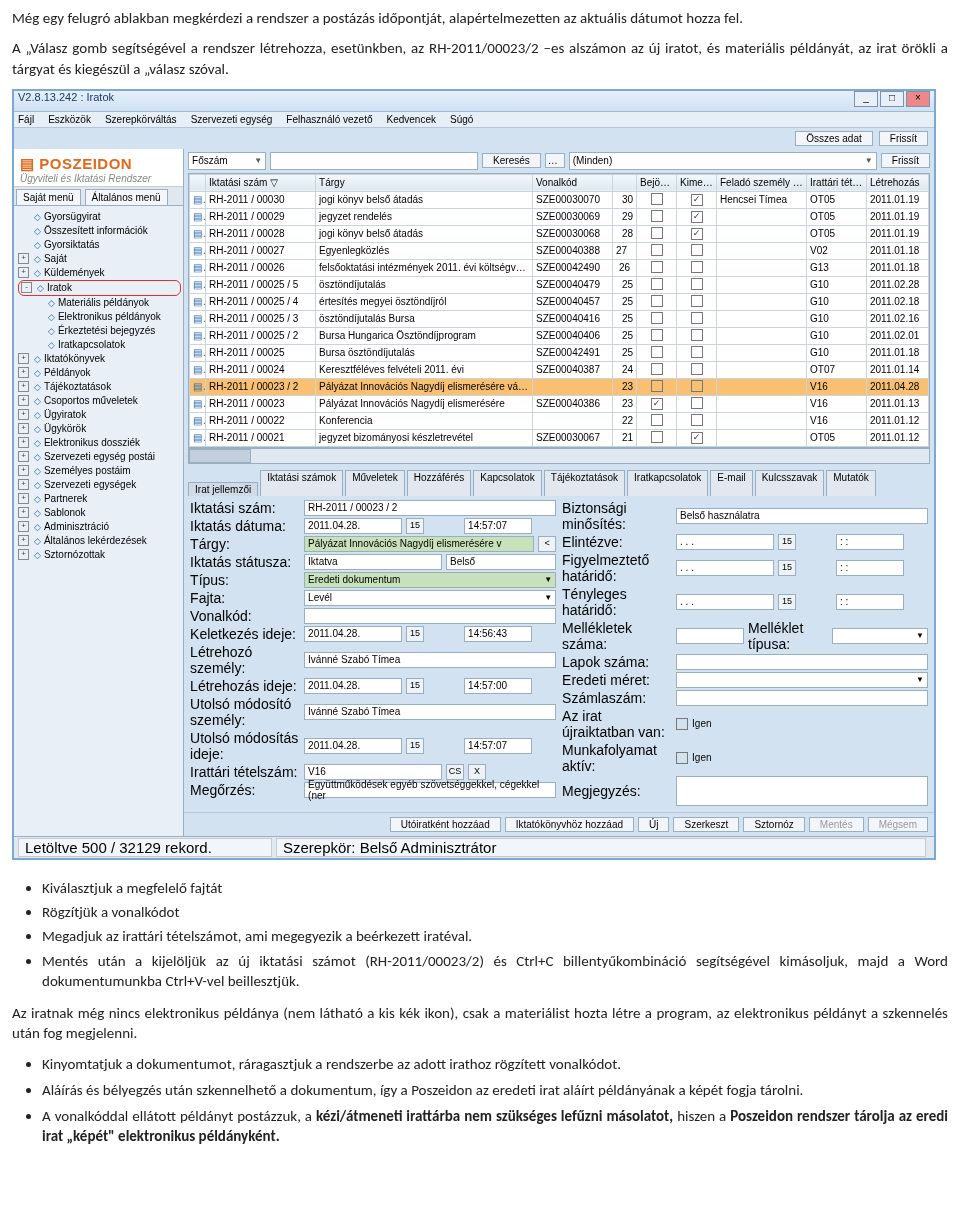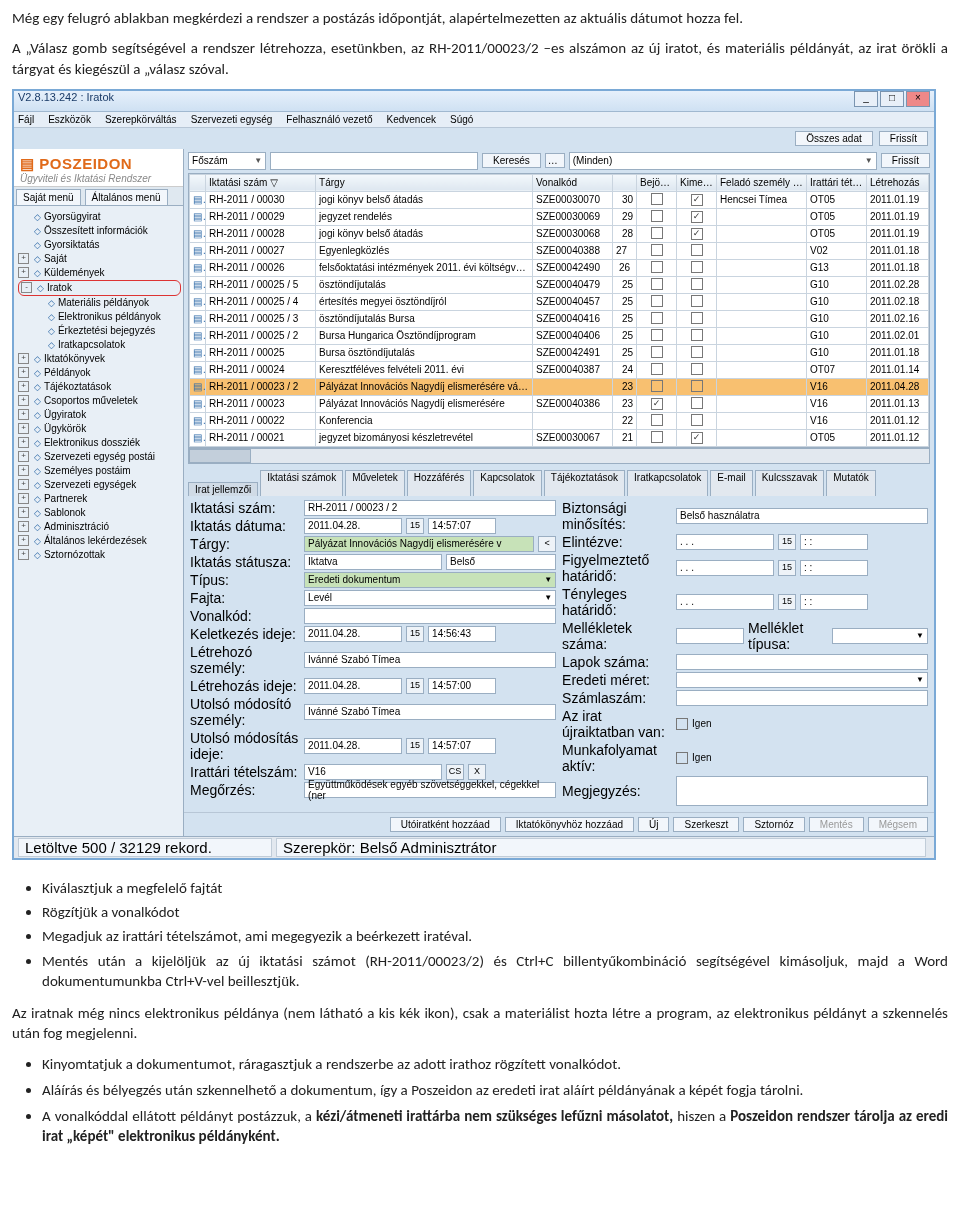--- a/index.html
+++ b/index.html
@@ -81,21 +81,21 @@
   .scroll-h .thumb { position:absolute; left:0; top:0; height:12px; width:60px; background:#c3cfdb; border:1px solid #9aaec2;}
   .detail-tabs { display:flex; gap:2px; padding: 6px 4px 0 4px; flex-wrap:wrap; }
   .dtab { border:1px solid #9aaec2; border-bottom:none; background:#e2e8ef; padding:1px 6px; font-size:10px; }
   .dtab.active { background:#d0dbe6;margin-top:12px; }
   .form-area { display:flex; gap:6px; padding:4px 6px; background:#d3e2f0; }
   .form-col { flex:1; }
   .frow { display:flex; align-items:center; margin-bottom:2px; gap:4px; }
   .flabel { width:110px; font-size:14px; }
   .finput { flex:1; border:1px solid #9aaec2; background:#fff; height:14px; padding:0 3px; font-size:10px; display:flex; align-items:center; }
   .finput.green { background:#c7e2b8; }
-  .finput.small { flex:0 0 auto; width:60px; }
+  .finput.small { flex:0 0 auto; width:60px;margin-left:36px; }
   .calbtn { width:16px; height:14px; border:1px solid #9aaec2; background:#eef3f8; font-size:9px; text-align:center; line-height:12px;}
   .sqbtn { width:16px; height:14px; border:1px solid #9aaec2; background:#eef3f8; font-size:9px; text-align:center; line-height:12px;}
   .action-row { display:flex; gap:4px; justify-content:flex-end; padding:4px 6px; background:#d3e2f0; border-top:1px solid #b7c6d6;}
   .statusbar { background:#e2e8ef; border-top:1px solid #9aaec2; display:flex; padding:1px 4px; font-size:15px; }
   .statusbar .cell { border:1px solid #c0ccd8; padding:0 6px; margin-right:4px; background:#f2f6fb;}
   ul.bullets { margin: 6px 0 12px 30px; padding:0; }
   ul.bullets li { margin-bottom: 4px; line-height:1.35; text-align: justify;}
   ul.bullets2 { margin: 6px 0 12px 30px; padding:0; }
   ul.bullets2 li { margin-bottom: 6px; line-height:1.35; text-align: justify;}
   b { font-weight: bold; }

